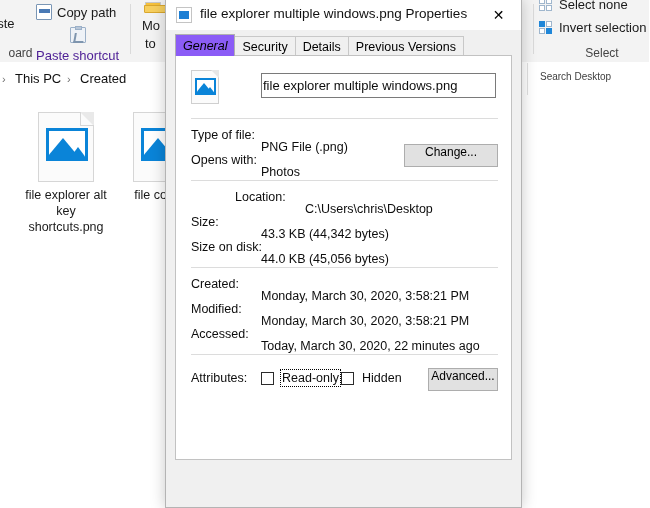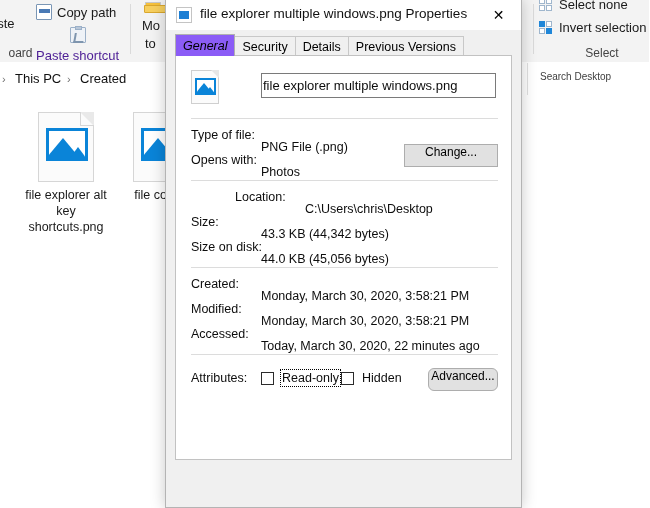--- a/index.html
+++ b/index.html
@@ -478,21 +478,21 @@
   }
 
   .btn-change {
     position: absolute;
     left: 228px; top: 88px;
     width: 94px; height: 23px;
   }
   .btn-advanced {
     position: absolute;
     left: 252px; top: 312px;
-    width: 70px; height: 23px; border-radius: 6px;
+    width: 70px; height: 23px;
   }
 
   
   .attr-row {
     position: absolute;
     left: 0; top: 312px;
     height: 22px;
     width: 100%;
   }
   .attr-row .k {

